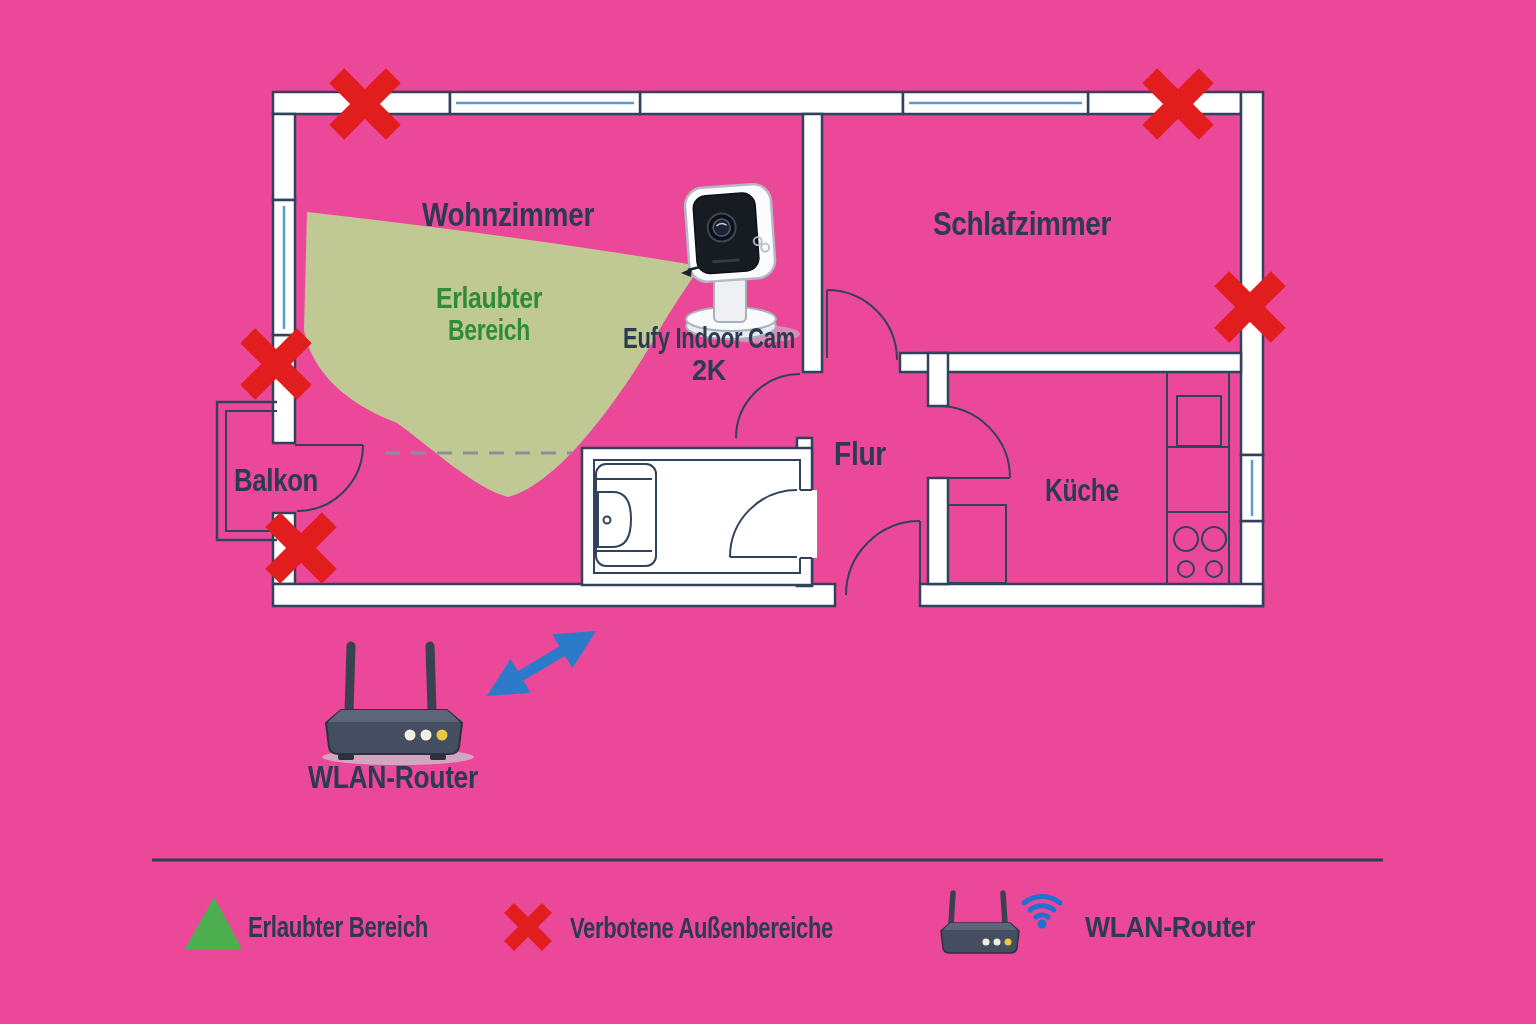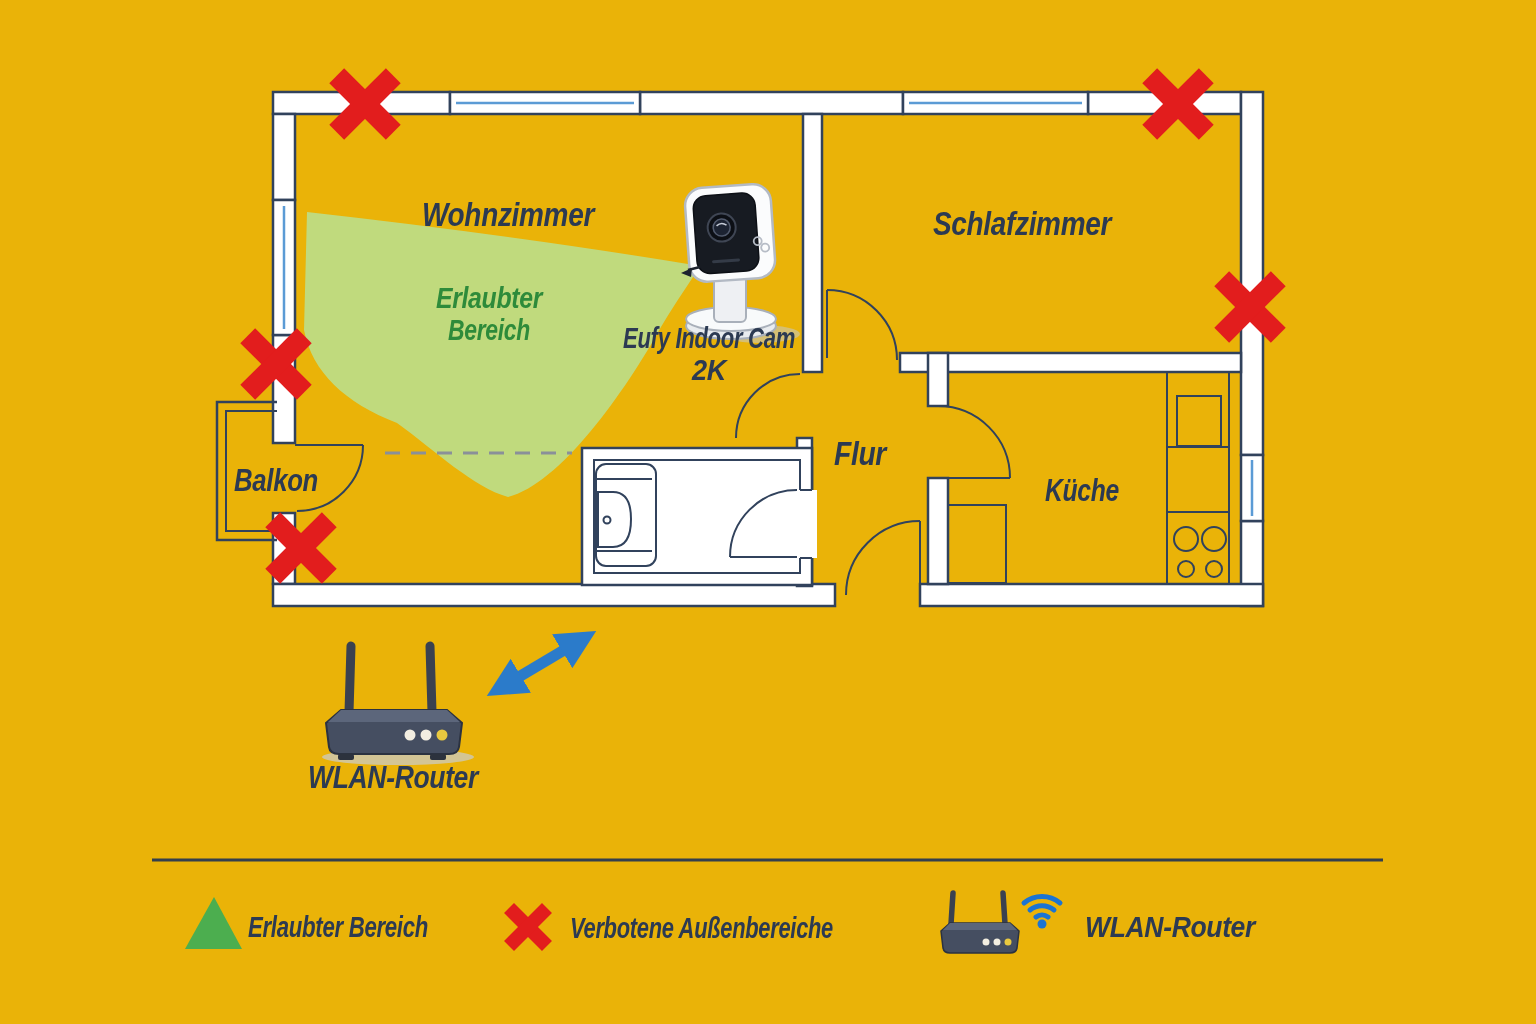--- a/index.html
+++ b/index.html
@@ -1,16 +1,16 @@
 <!DOCTYPE html>
 <html><head>
 <meta charset="utf-8">
 <style>
   html,body{margin:0;padding:0;background:#ffffff;}
-  .stage{position:relative;width:1536px;height:1024px;background:#eab308;overflow:hidden;font-style:italic;}
+  .stage{position:relative;width:1536px;height:1024px;background:#ec4899;overflow:hidden;}
   svg{display:block;}
   .t{font-family:"Liberation Sans",sans-serif;font-weight:700;fill:#2c3a52;letter-spacing:-0.4px;}
   .t-green{fill:#2e8b3a;}
   .wall{fill:#ffffff;stroke:#31425c;stroke-width:2.5;}
   .wline{stroke:#31425c;stroke-width:2.5;fill:none;}
   .thin{stroke:#31425c;stroke-width:2;fill:none;}
   .winline{stroke:#5b9bd5;stroke-width:2.5;fill:none;}
 </style>
 </head>
 <body>

